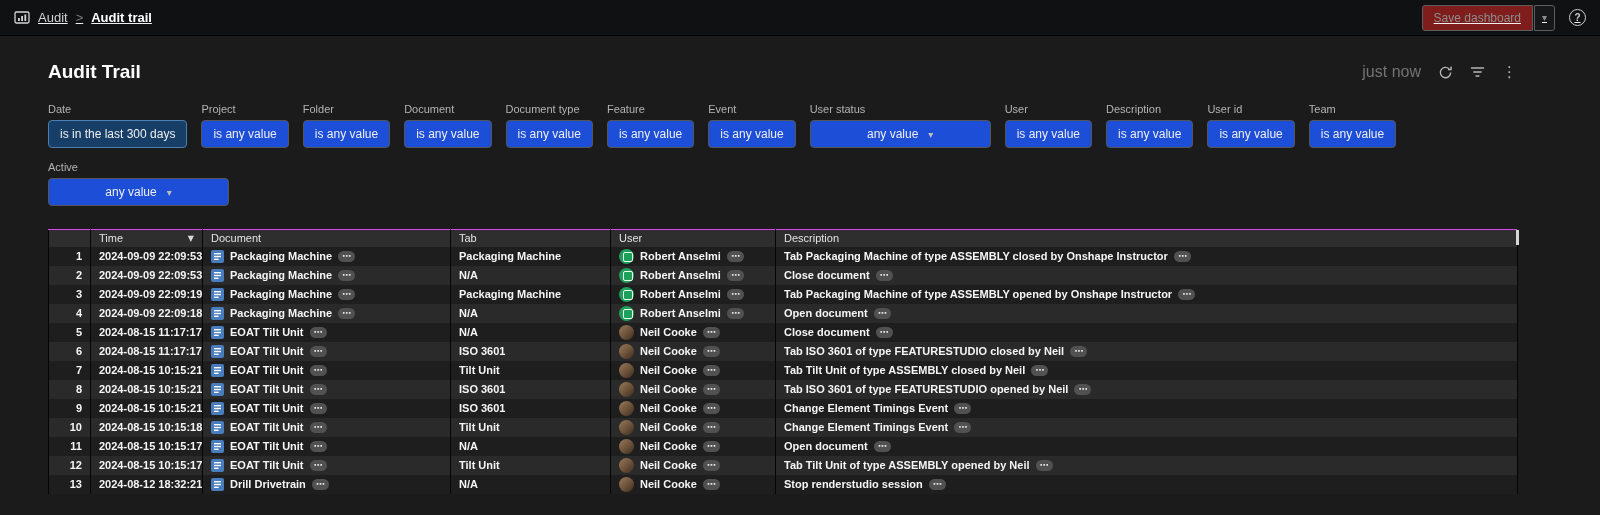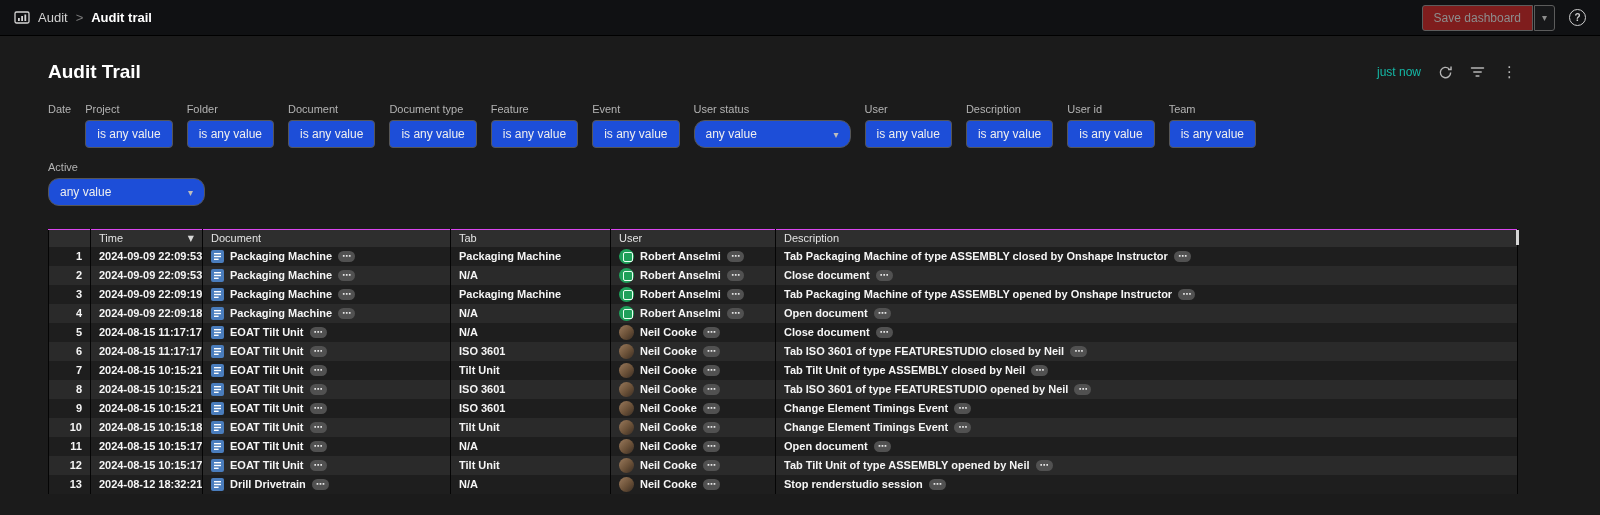--- a/index.html
+++ b/index.html
@@ -9,20 +9,21 @@
     font-family: "Liberation Sans", sans-serif;
     color: #f0f0f0;
   }
   .icon-glyph { font-family: "DejaVu Sans", sans-serif; }
 
   
   .topbar {
     height: 36px; background: #101113; border-bottom: 1px solid #000;
     display: flex; align-items: center; justify-content: space-between;
     padding: 8px 14px;
+    text-decoration: underline;
   }
   .topbar-left { display: flex; align-items: center; gap: 8px; font-size: 13px; }
   .crumb-icon { display: flex; align-items: center; }
   .crumb-root { color: #d2d2d2; cursor: pointer; }
   .crumb-sep { color: #7c7c7c; }
   .crumb-current { color: #ffffff; font-weight: 700; }
   .topbar-right { display: flex; align-items: center; }
   .save-btn {
     height: 26px; padding: 0 11px; font-size: 12px; color: #8d8d8d;
     background: #7f1d1d; border: 1px solid #5c5c5c; border-radius: 3px 0 0 3px;
@@ -40,34 +41,34 @@
   }
 
   
   .main { padding: 0 48px; }
   .content { width: 1469px; }
   .title-row {
     margin-top: 25px; display: flex; align-items: center; justify-content: space-between;
   }
   .page-title { font-size: 19px; font-weight: 700; color: #ffffff; }
   .title-actions { display: flex; align-items: center; gap: 17px; }
-  .refreshed-text { font-size: 12px; color: #14b8a6; }
+  .refreshed-text { font-size: 16px; color: #737373; }
   .icon-btn { color: #b5b5b5; cursor: pointer; display: flex; align-items: center; font-size: 15px; }
 
   
   .filters { display: flex; gap: 14px; margin-top: 20px; align-items: flex-start; }
   .filters + .filters { margin-top: 13px; }
   .filter-label { font-size: 11px; color: #b3b3b3; margin-bottom: 5px; }
   .filter-box {
     height: 28px; border: 1px solid #565656; border-radius: 4px; background: #1d4ed8;
     display: flex; align-items: center; padding: 0 11px; font-size: 12px; color: #efefef;
     cursor: pointer; white-space: nowrap;
   }
   .filter-box-active { background: #173e66; border-color: #4c7fb2; }
-  .filter-box-dropdown { width: 157px; justify-content: space-between; border-radius: 11px; }
+  .filter-box-dropdown { width: 181px; justify-content: center; }
   .filter-caret { color: #bdbdbd; font-size: 10px; margin-left: 10px; }
 
   
   .table-wrap { margin-top: 23px; position: relative; }
   table.audit {
     width: 1469px; table-layout: fixed; border-collapse: collapse;
     font-size: 11px; border-top: 1px solid #d946ef; border-left: 1px solid #050505;
   }
   table.audit th, table.audit td {
     border-right: 1px solid #050505; white-space: nowrap; overflow: hidden;
@@ -149,20 +150,24 @@
             <line x1="6.1" y1="11" x2="8.9" y2="11"></line>
           </svg>
         </span>
         <span class="icon-btn icon-glyph">⋮</span>
       </div>
     </div>
 
     <div class="filters" id="filter-row-1">
         <div class="filter-group">
     <div class="filter-label">Date</div>
+    <div class="filter-box filter-box-active">
+      <span class="filter-value">is in the last 300 days</span>
+
+    </div>
   </div>
         <div class="filter-group">
     <div class="filter-label">Project</div>
     <div class="filter-box">
       <span class="filter-value">is any value</span>
 
     </div>
   </div>
         <div class="filter-group">
     <div class="filter-label">Folder</div>

